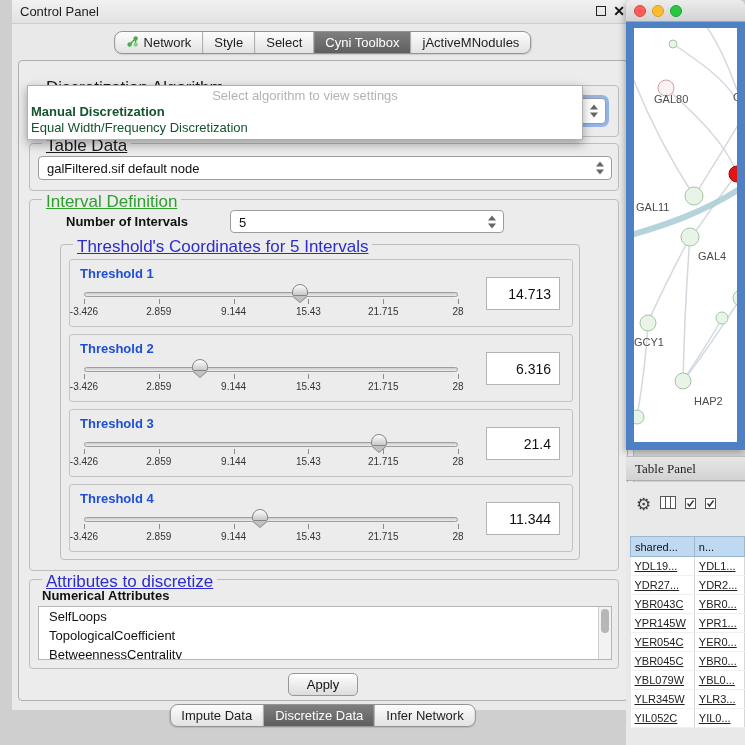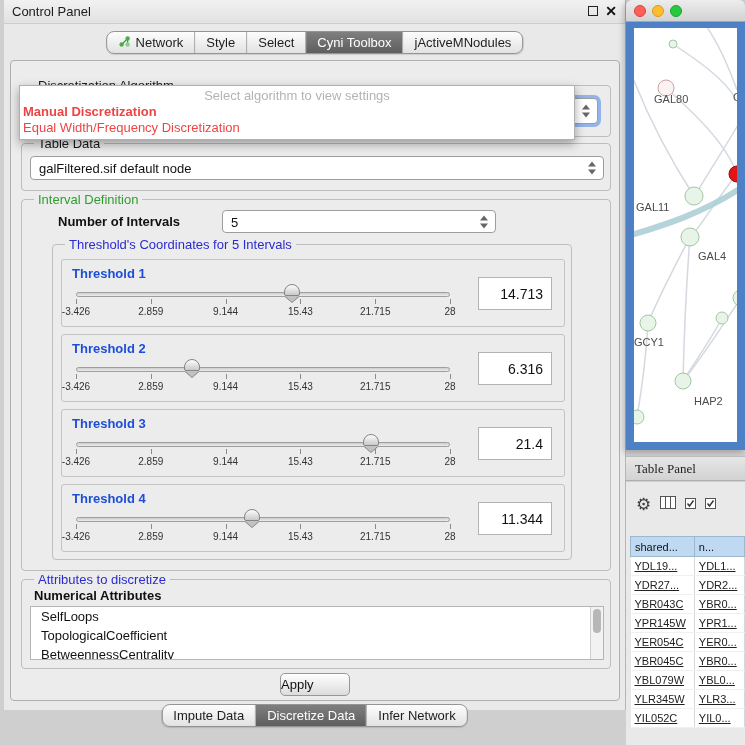--- a/index.html
+++ b/index.html
@@ -1,21 +1,21 @@
 <!DOCTYPE html>
 <html><head>
 <meta charset="utf-8">
 <style>
   * { margin:0; padding:0; box-sizing:border-box; }
   html,body { width:745px; height:745px; overflow:hidden; }
   body { font-family:"Liberation Sans", sans-serif; background:#cfcfcf; position:relative; }
   #root { position:absolute; inset:0; }
 
   
-  .control-panel { position:absolute; left:4px; top:0; width:622px; height:710px;
+  .control-panel { position:absolute; left:12px; top:0; width:622px; height:710px;
     background:#e9e9e9; border-right:1px solid #b5b5b5; }
   .cp-titlebar { position:absolute; top:0; left:0; right:0; height:24px;
     background:linear-gradient(#f1f1f1,#e2e2e2); border-bottom:1px solid #cdcdcd; }
   .cp-title { position:absolute; left:8px; top:4px; font-size:13px; color:#1c1c1c; }
   .float-icon { position:absolute; right:27px; top:6px; width:10px; height:10px; border:1.5px solid #222; }
   .close-icon { position:absolute; right:8px; top:3px; font-size:14px; font-weight:bold; color:#111; cursor:default; }
 
   
   .seg-tabs { position:absolute; left:50%; transform:translateX(-50%); display:flex; height:23px;
     border:1px solid #949494; border-radius:8px; overflow:hidden; background:linear-gradient(#fdfdfd,#e2e2e2);
@@ -26,42 +26,42 @@
     border-left:1px solid #a9a9a9; cursor:default; }
   .seg:first-child { border-left:none; }
   .seg.selected { background:linear-gradient(#7f7f7f,#5e5e5e); color:#fff; }
 
   
   .cp-body { position:absolute; left:6px; top:60px; width:610px; height:641px;
     background:#ececec; border:1px solid #afafaf; border-radius:4px; }
 
   .group { position:absolute; border:1px solid #bdbdbd; border-radius:4px; }
   .group-title { position:absolute; top:-8px; left:12px; background:#ececec; padding:0 4px;
-    font-size:13px; color:#1a1a1a; white-space:nowrap; }
+    font-size:17px; color:#1a1a1a; white-space:nowrap;text-decoration:underline; }
   .group-title.green { color:#2f9e2f; }
   .group-title.blue  { color:#2b2bd0; }
 
   
   .combo { position:absolute; background:#fff; border:1px solid #9d9d9d; border-radius:4px; font-size:13px; }
   .combo .combo-text { position:absolute; left:8px; top:50%; transform:translateY(-50%); color:#111; white-space:nowrap; }
   .stepper { position:absolute; right:6px; top:50%; transform:translateY(-50%); width:9px; height:13px; }
   .stepper::before { content:""; position:absolute; top:0; left:0;
     border-left:4.5px solid transparent; border-right:4.5px solid transparent; border-bottom:5px solid #666; }
   .stepper::after { content:""; position:absolute; bottom:0; left:0;
     border-left:4.5px solid transparent; border-right:4.5px solid transparent; border-top:5px solid #666; }
   .combo.focused { box-shadow:0 0 0 3px rgba(98,150,234,.65); }
 
   #group-algo { left:10px; top:24px; width:590px; height:52px; }
   #combo-algo { left:14px; top:12px; width:562px; height:26px; }
 
   
   .dropdown-overlay { position:absolute; left:8px; top:24px; width:556px; background:#fff;
     border:1px solid #b0b0b0; box-shadow:0 4px 10px rgba(0,0,0,.35); z-index:60; padding:1px 0 3px 0; }
   .dd-placeholder { text-align:center; color:#b3b3b3; font-size:13px; line-height:17px; }
-  .dd-option { font-size:13px; line-height:16px; padding-left:3px; color:#ef4444; cursor:default; }
+  .dd-option { font-size:13px; line-height:16px; padding-left:3px; color:#14532d; cursor:default; }
   .dd-option.bold { font-weight:bold; }
 
   #group-tabledata { left:10px; top:82px; width:590px; height:48px; }
   #combo-tabledata { left:8px; top:12px; width:574px; height:24px; }
 
   #group-interval { left:10px; top:138px; width:590px; height:372px; }
   .num-label { position:absolute; left:36px; top:14px; font-size:13px; font-weight:bold; color:#111; }
   #combo-intervals { left:200px; top:10px; width:274px; height:23px; }
 
   .thresh-group { position:absolute; left:30px; top:44px; width:520px; height:316px;
@@ -86,21 +86,21 @@
   #group-attrs { left:10px; top:518px; width:590px; height:90px; }
   .attrs-heading { position:absolute; left:12px; top:8px; font-size:13px; font-weight:bold; color:#111; }
   .listbox { position:absolute; left:8px; top:26px; width:574px; height:54px; background:#fff;
     border:1px solid #b5b5b5; overflow:hidden; }
   .list-item { font-size:13px; line-height:19px; padding-left:10px; color:#111; white-space:nowrap; }
   .v-scrollbar { position:absolute; right:0; top:0; bottom:0; width:13px; background:#f2f2f2; border-left:1px solid #cfcfcf; }
   .v-thumb { position:absolute; left:2px; top:2px; width:8px; height:24px; background:#b7b7b7; border-radius:4px; }
 
   .apply-btn { position:absolute; left:50%; transform:translateX(-50%); top:612px; width:70px; height:23px;
     background:linear-gradient(#ffffff,#dcdcdc); border:1px solid #989898; border-radius:5px;
-    font-size:13px; color:#111; text-align:left; line-height:21px; cursor:default; }
+    font-size:13px; color:#111; text-align:center; line-height:21px; cursor:default; }
 
   
   .network-window { position:absolute; left:626px; top:0; width:119px; height:450px;
     border-radius:6px 6px 0 0; overflow:hidden; box-shadow:-2px 2px 6px rgba(0,0,0,.25); }
   .mac-titlebar { position:absolute; top:0; left:0; right:0; height:22px;
     background:linear-gradient(#ededed,#d2d2d2); border-bottom:1px solid #a6a6a6; }
   .light { position:absolute; top:5px; width:12px; height:12px; border-radius:50%; }
   .light.red    { left:8px;  background:#ff5f57; border:1px solid #d8453e; }
   .light.yellow { left:26px; background:#febc2e; border:1px solid #d89c22; }
   .light.green  { left:44px; background:#28c840; border:1px solid #1ca52f; }

